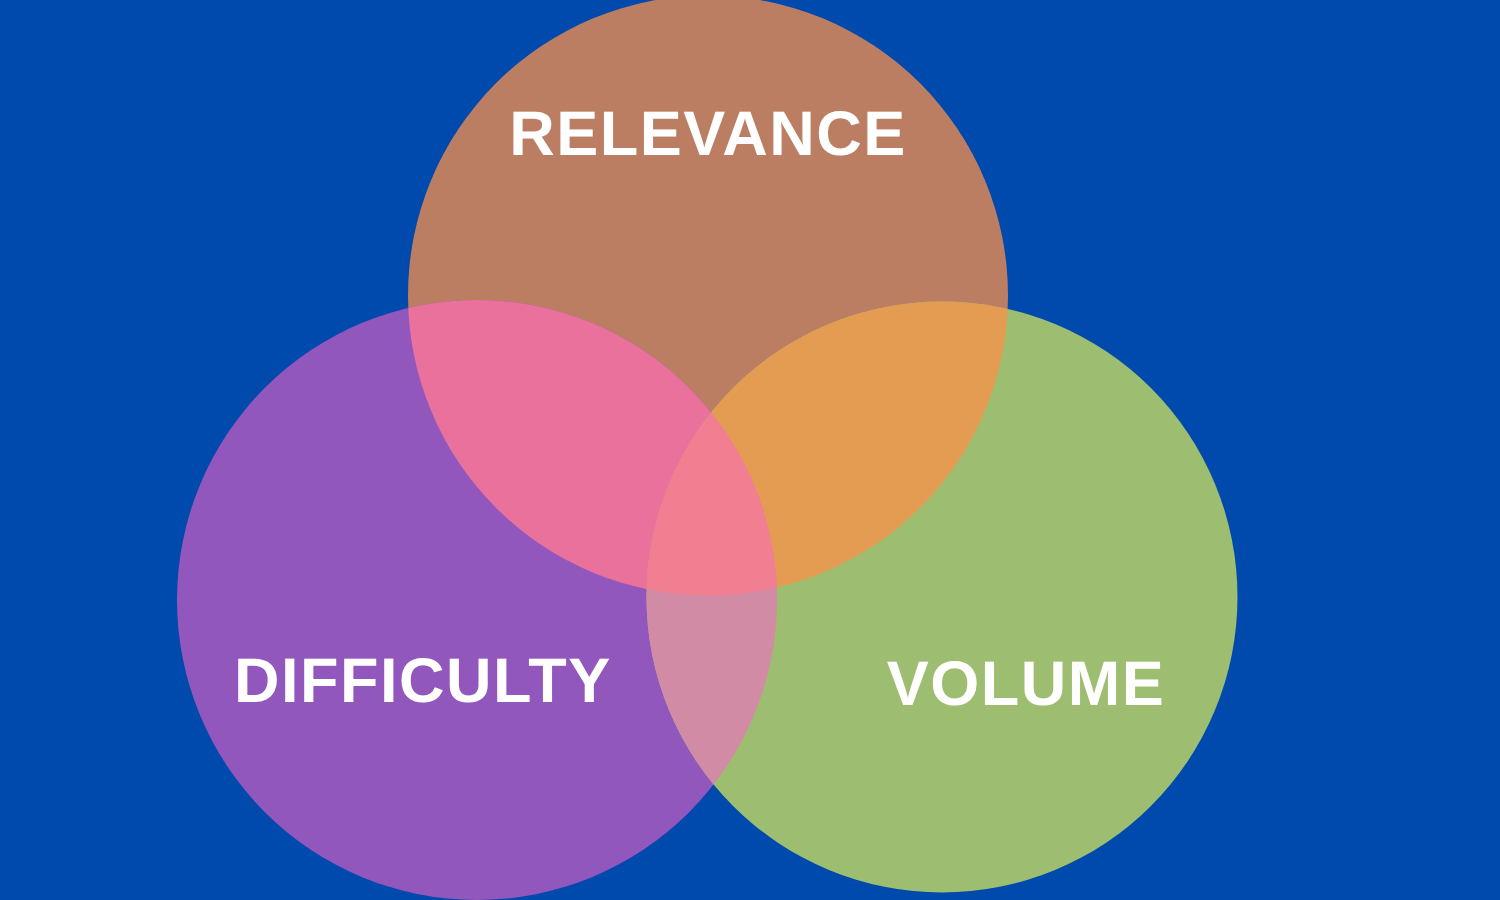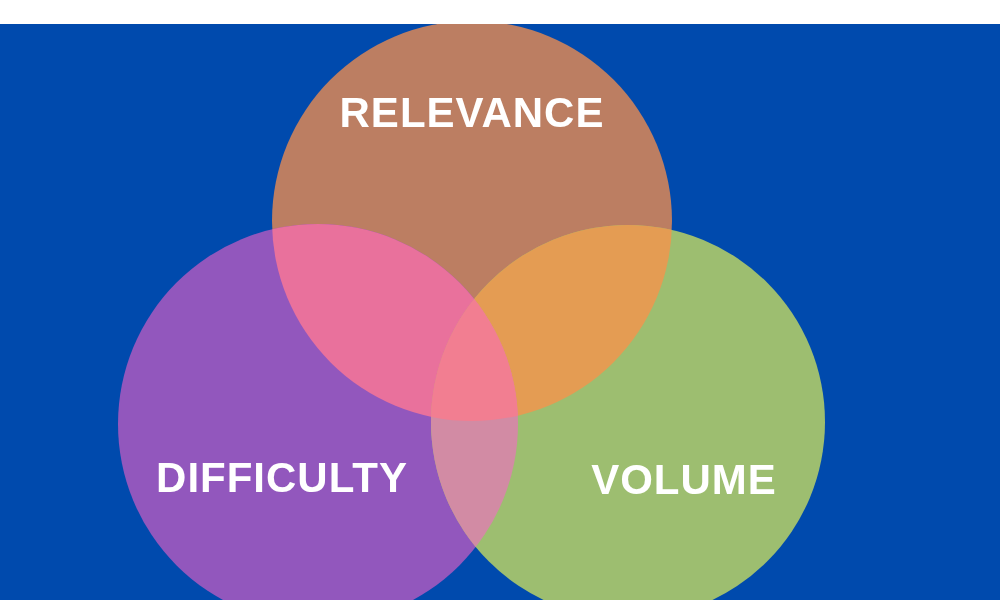--- a/index.html
+++ b/index.html
@@ -7,21 +7,20 @@
     padding: 0;
     width: 1000px;
     height: 600px;
     overflow: hidden;
     font-family: "Liberation Sans", sans-serif;
   }
   .stage {
     position: relative;
     width: 1000px;
     height: 474px;
-    margin-top: 24px;
   }
   svg { display: block; }
   text.venn-label {
     fill: #ffffff;
     font-family: "Liberation Sans", "DejaVu Sans", sans-serif;
     font-weight: bold;
     font-size: 42px;
     letter-spacing: 1px;
     text-anchor: middle;
   }

